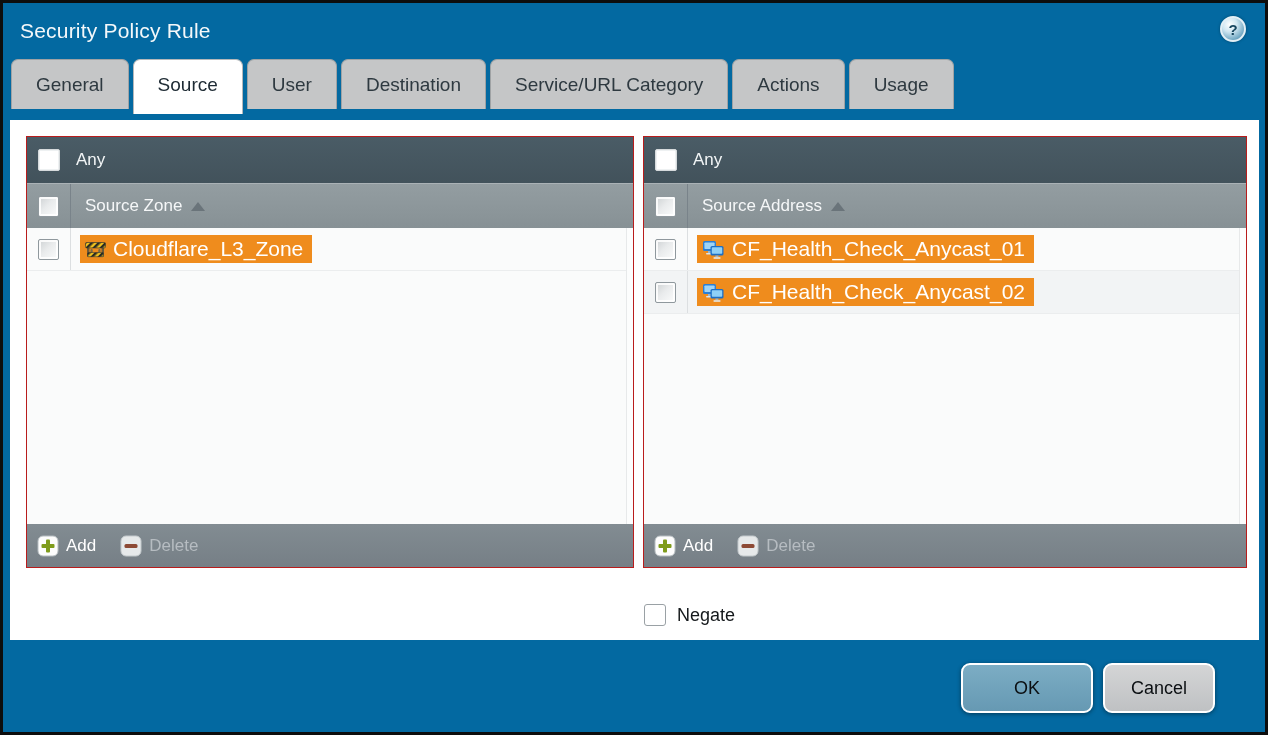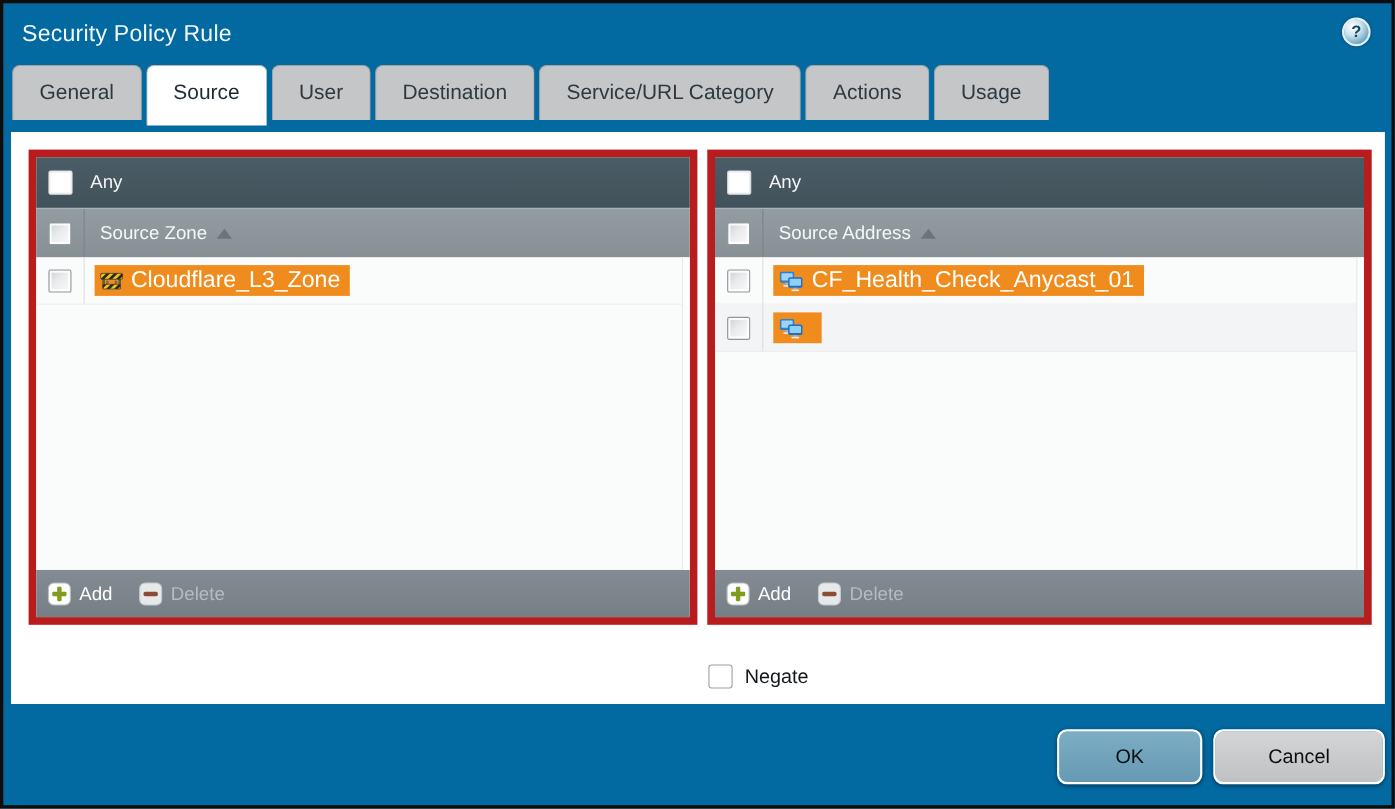--- a/index.html
+++ b/index.html
@@ -33,21 +33,21 @@
     background:#ffffff; height:55px; z-index:3; border-color:#b5b8ba; color:#1d2a33;
   }
 
   
   .content {
     position:absolute; left:7px; top:117px; width:1249px; height:520px;
     background:#ffffff; z-index:2;
   }
 
   
-  .panel { position:absolute; top:16px; height:432px; border:7px solid #b91c1c; display:flex; flex-direction:column; background:#fafbfb; }
+  .panel { position:absolute; top:16px; height:432px; border:1px solid #b91c1c; display:flex; flex-direction:column; background:#fafbfb; }
   .panel.left  { left:16px;  width:608px; }
   .panel.right { left:633px; width:604px; }
 
   .any-bar {
     height:46px; background:linear-gradient(#4a5c66,#42525b);
     display:flex; align-items:center; padding-left:11px; flex:0 0 auto;
   }
   .any-label { color:#f2f5f6; font-size:17px; margin-left:16px; }
 
   .col-header {
@@ -97,21 +97,21 @@
   .negate-label { font-size:18px; color:#14181b; margin-left:11px; }
 
   
   .btn {
     position:absolute; top:660px; height:50px; border-radius:9px;
     border:2px solid #ffffff; font-size:18px; color:#0b0f12; cursor:pointer;
     display:flex; align-items:center; justify-content:center;
     box-shadow:0 1px 4px rgba(0,0,0,.45); font-family:"Liberation Sans", sans-serif;
   }
   .btn-ok     { left:958px;  width:132px; background:linear-gradient(#7cadc4,#6699b3); }
-  .btn-cancel { left:1100px; width:156px; background:linear-gradient(#d4d5d6,#bfc1c3); }
+  .btn-cancel { left:1100px; width:112px; background:linear-gradient(#d4d5d6,#bfc1c3); }
 </style>
 </head>
 <body>
 
 <div class="dialog">
 
   <div class="titlebar">
     <div class="title-text">Security Policy Rule</div>
     <div class="help-btn">?</div>
   </div>
@@ -233,20 +233,21 @@
                 <rect x="1" y="1" width="13" height="10" rx="1.6" fill="#2b7fd4"></rect>
                 <rect x="2.4" y="2.4" width="10.2" height="6.6" rx="0.8" fill="#9fd4f5"></rect>
                 <rect x="6" y="11" width="3" height="2" fill="#9fb6c8"></rect>
                 <rect x="4" y="13" width="7" height="1.6" rx="0.8" fill="#d9e4ec"></rect>
                 <rect x="8.5" y="6" width="13" height="9.6" rx="1.6" fill="#1d6fc6"></rect>
                 <rect x="9.8" y="7.3" width="10.4" height="6.4" rx="0.8" fill="#8fd0f7"></rect>
                 <rect x="13.4" y="15.6" width="3" height="1.6" fill="#9fb6c8"></rect>
                 <rect x="11.4" y="17.2" width="7.2" height="1.5" rx="0.75" fill="#e4edf3"></rect>
               </svg>
             </span>
+            <span class="chip-label">CF_Health_Check_Anycast_02</span>
           </div>
         </div>
         <div class="scroll-track"></div>
       </div>
       <div class="panel-footer">
         <div class="tool-btn">
           <span style="display:flex;">
             <svg width="22" height="22" viewBox="0 0 22 22">
               <rect x="1" y="1" width="20" height="20" rx="5" fill="#fdfdfd" stroke="#b6bdc1" stroke-width="1"></rect>
               <rect x="9" y="4.5" width="4" height="13" rx="1" fill="#7f9c1c"></rect>

